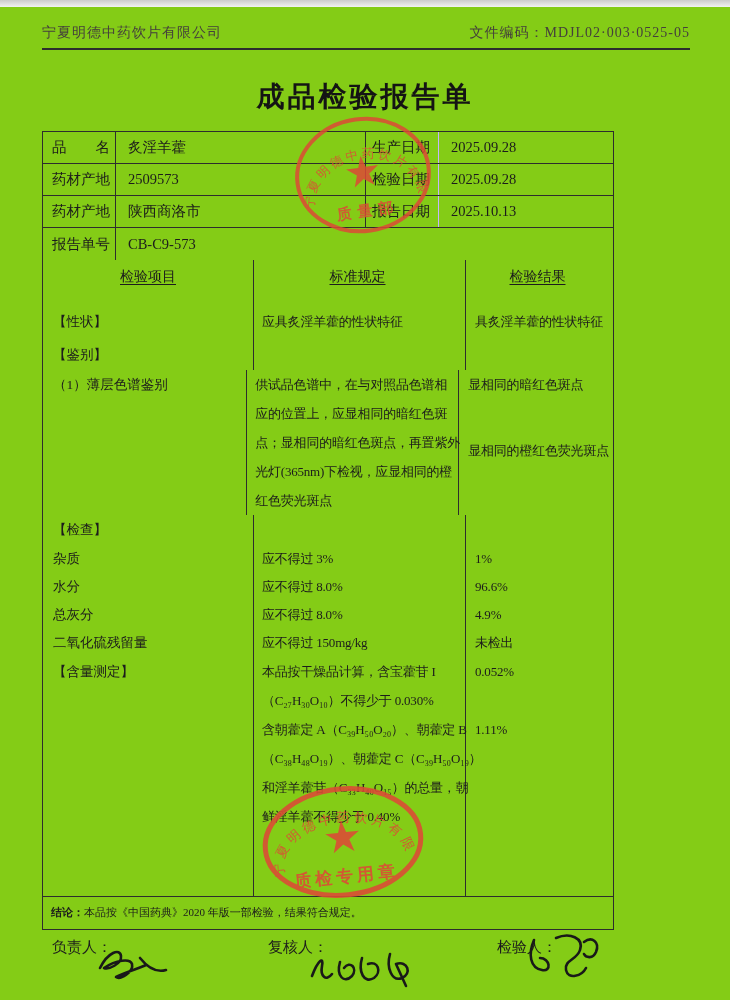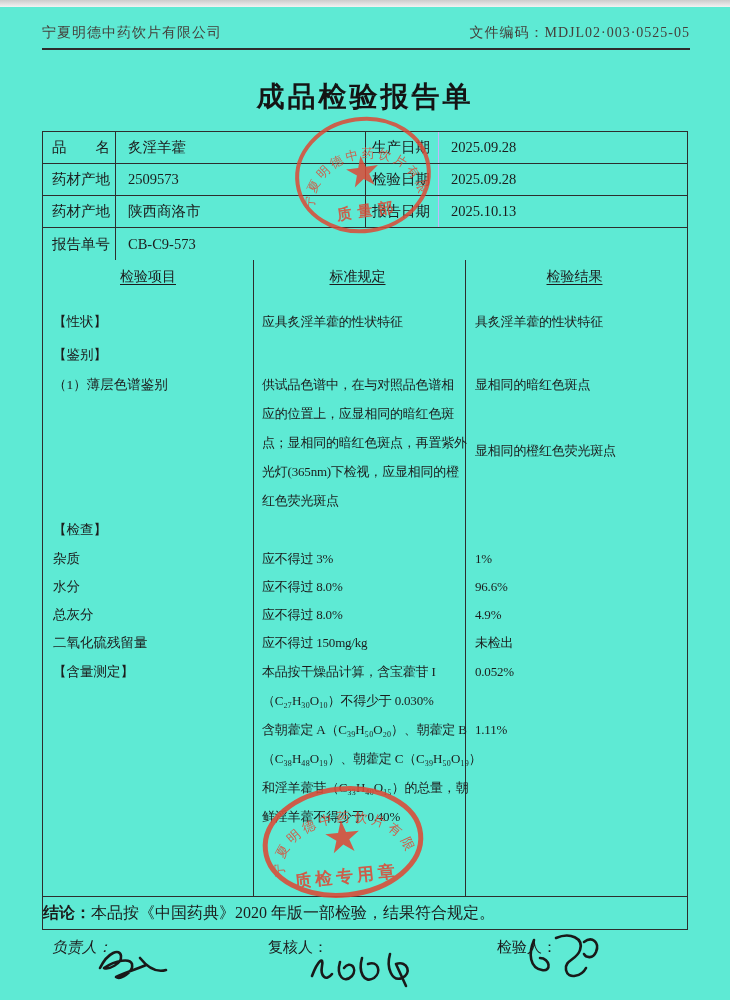--- a/index.html
+++ b/index.html
@@ -1,34 +1,34 @@
 <!DOCTYPE html>
 <html><head>
 <meta charset="utf-8">
 <style>
   html,body { margin:0; padding:0; background:#ffffff; }
   .page {
-    position:relative; width:730px; height:1000px; background:#5eead4;
+    position:relative; width:730px; height:1000px; background:#84cc16;
     font-family:"Liberation Serif","DejaVu Serif",serif; color:#1c1c1c; overflow:hidden;
   }
   .scan-edge { position:absolute; top:0; left:0; right:0; height:7px;
     background:linear-gradient(#cccccc,#f2f2f2); }
 
   .doc-header {
     position:absolute; top:24px; left:42px; right:40px;
     display:flex; justify-content:space-between; align-items:flex-end;
     padding-bottom:6px; border-bottom:2px solid #2d2d2d;
     font-size:14px; color:#45403c; letter-spacing:1px;
   }
   .doc-title {
     position:absolute; top:78px; left:0; width:100%; text-align:center;
     font-size:28px; font-weight:bold; letter-spacing:3px; color:#141414;
   }
 
-  .sheet { position:absolute; top:131px; left:42px; width:646px; box-sizing:border-box; }
+  .sheet { position:absolute; top:131px; left:42px; width:572px; box-sizing:border-box; }
   .sheet * { box-sizing:border-box; }
 
   
   .info-table { border:1px solid #2d2d2d; border-bottom:none; }
   .info-row { display:flex; height:32px; border-bottom:1px solid #2d2d2d; }
   .cell { display:flex; align-items:center; font-size:14.5px; white-space:nowrap; }
   .i-label  { width:73px;  border-right:1px solid #2d2d2d; padding-left:9px; }
   .i-value  { width:250px; border-right:1px solid #2d2d2d; padding-left:12px; }
   .i-label2 { width:73px;  border-right:1px solid #c4b5fd; padding-left:6px; }
   .i-value2 { flex:1; padding-left:12px; }
@@ -49,28 +49,28 @@
   .head-u { font-size:14px; text-decoration:underline; text-underline-offset:3px; }
 
   .h36{height:36px; line-height:36px;} .h30{height:30px; line-height:30px;}
   .h145{height:145px; line-height:29px;} .h28{height:28px; line-height:28px;}
   .h58{height:58px; line-height:29px;} .h116{height:116px; line-height:29px;}
   .h65{height:65px;}
   .gap-top { margin-top:37px; }
 
   .conclusion {
     border:1px solid #2d2d2d; border-top:none; height:33px; line-height:31px;
-    font-size:16px; white-space:nowrap;
+    padding-left:8px; font-size:11px; white-space:nowrap;
   }
   .conclusion .b { font-weight:bold; }
 
   
   .sign-row { position:absolute; top:938px; left:42px; width:648px; height:60px; font-size:15px; }
   .sign-label { position:absolute; top:0; }
-  .lab-resp { left:10px;font-style:italic; } .lab-rev { left:226px; } .lab-insp { left:455px; }
+  .lab-resp { left:10px; } .lab-rev { left:226px; } .lab-insp { left:455px; }
   .sig { position:absolute; }
   .sig path { fill:none; stroke:#191919; stroke-width:2.6; stroke-linecap:round; stroke-linejoin:round; }
   .sig1 { left:48px; top:4px; }  .sig2 { left:262px; top:4px; }  .sig3 { left:478px; top:-10px; }
 
   
   .stamp { position:absolute; pointer-events:none; }
   .stamp-top    { left:288px; top:112px; width:150px; height:130px; opacity:.85; }
   .stamp-bottom { left:254px; top:782px; width:178px; height:124px; opacity:.88; }
   .stamp text { font-family:"Liberation Serif","DejaVu Serif",serif; }
 </style>

